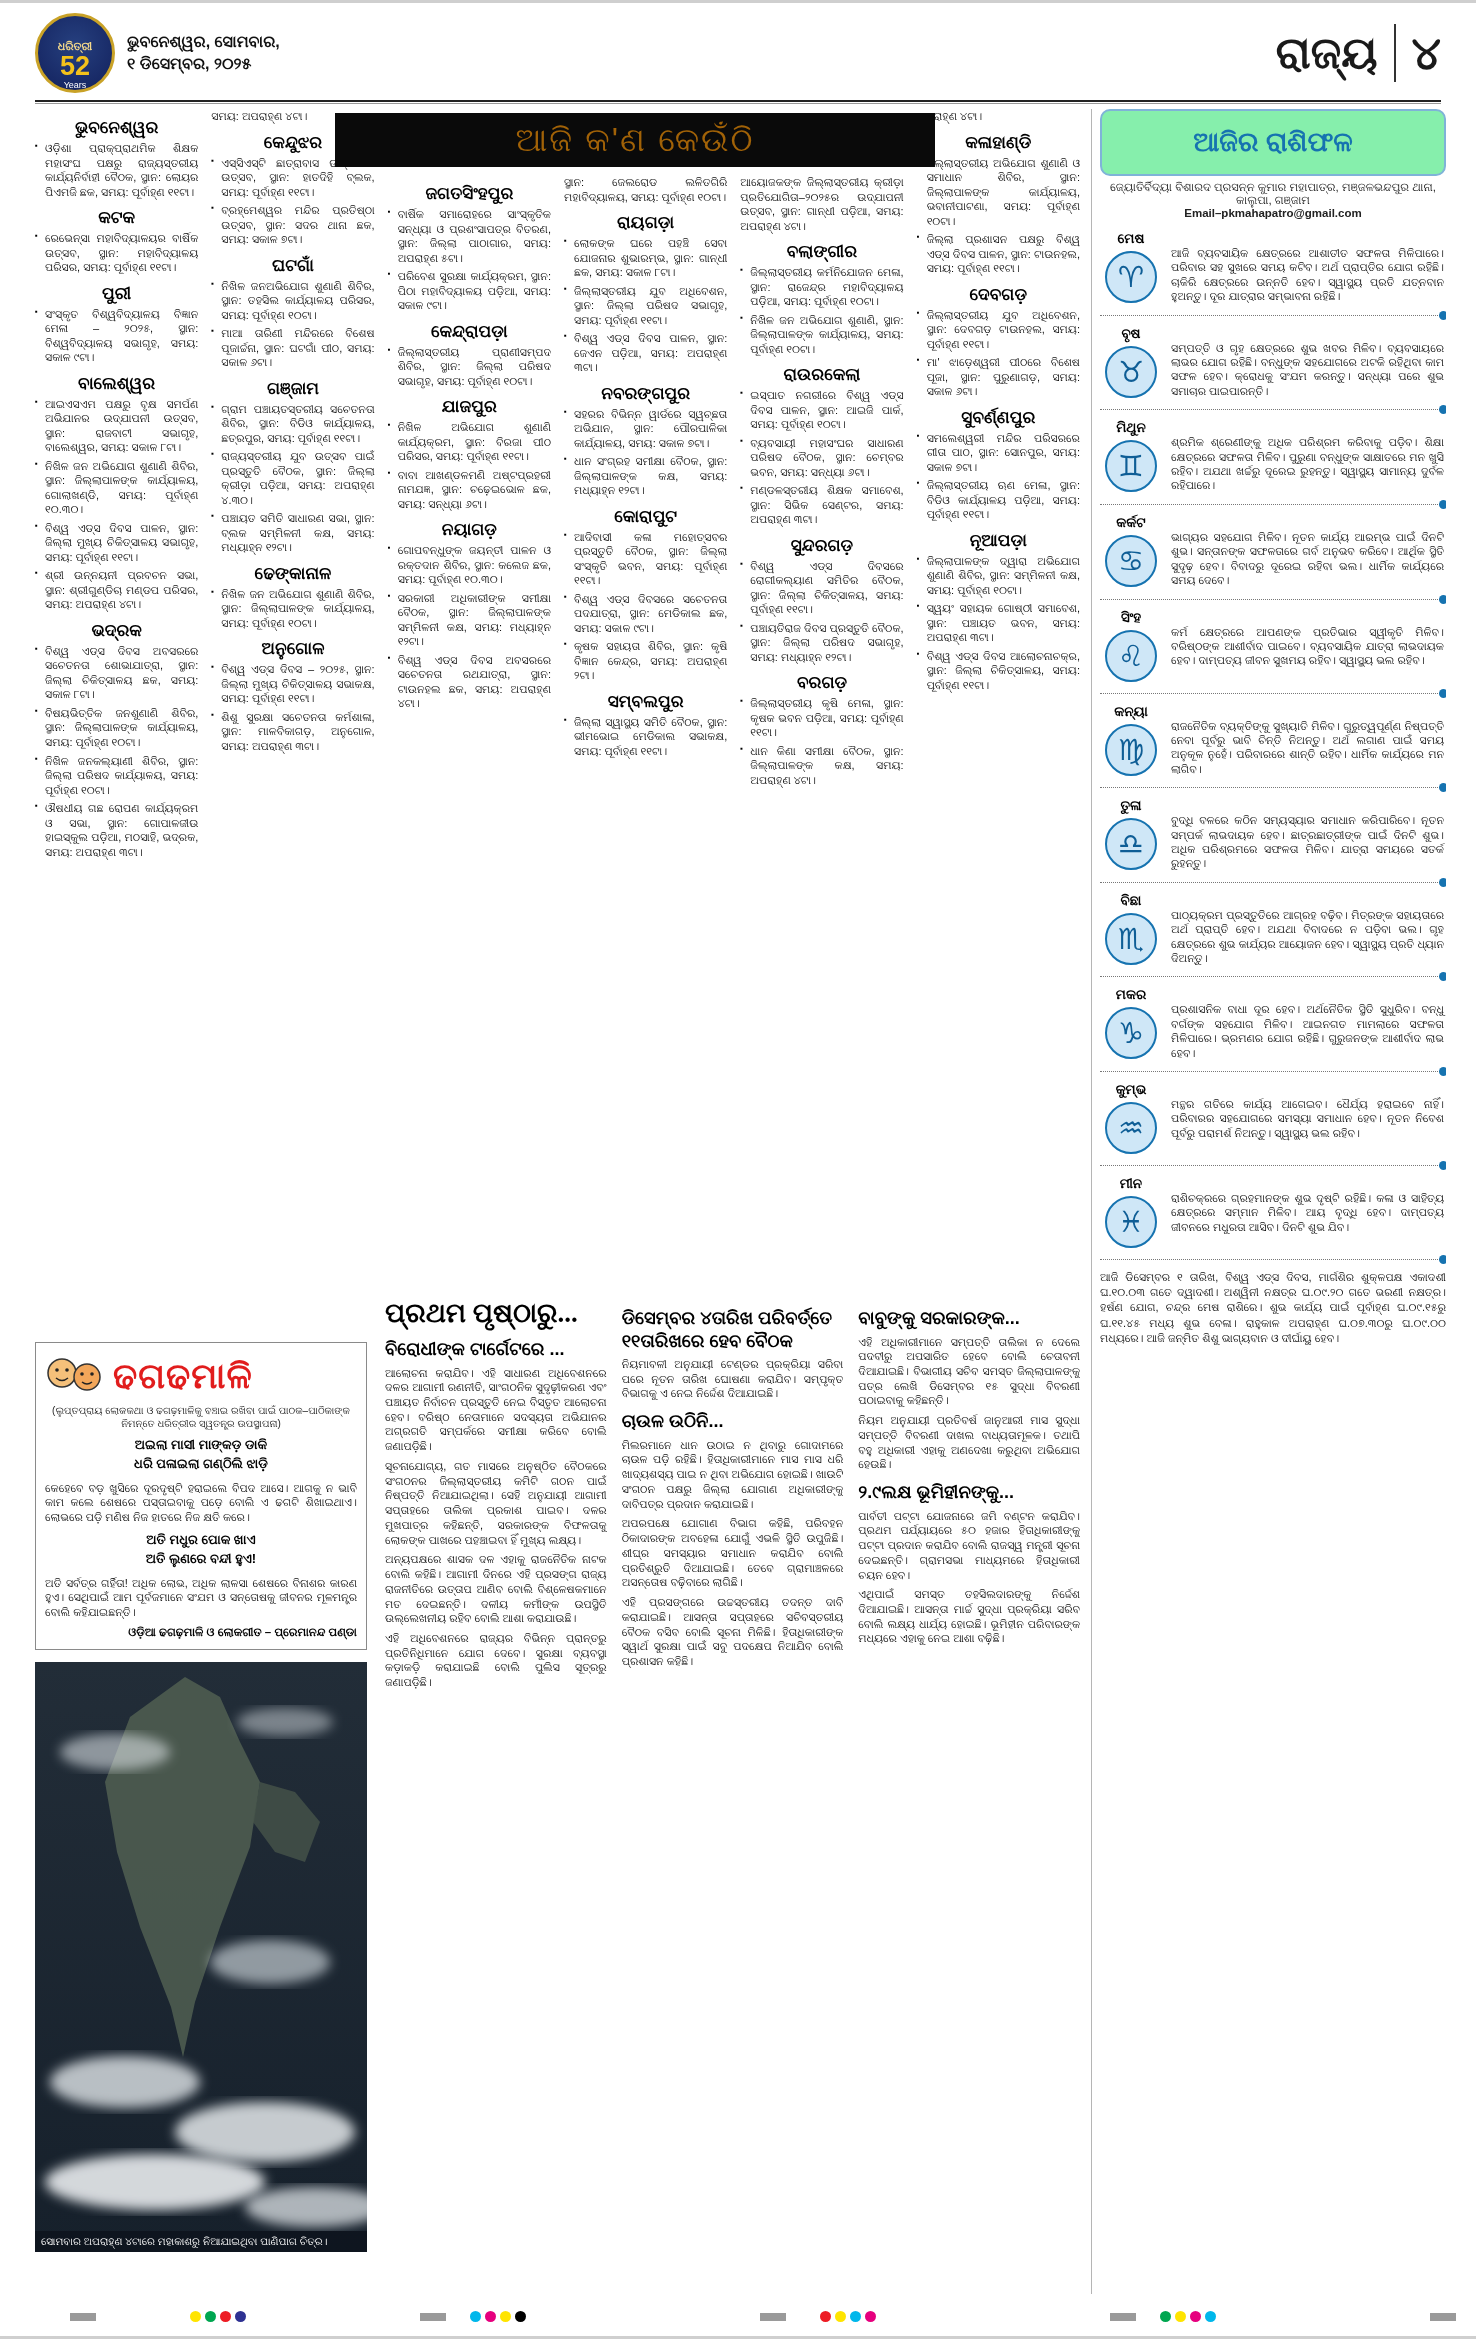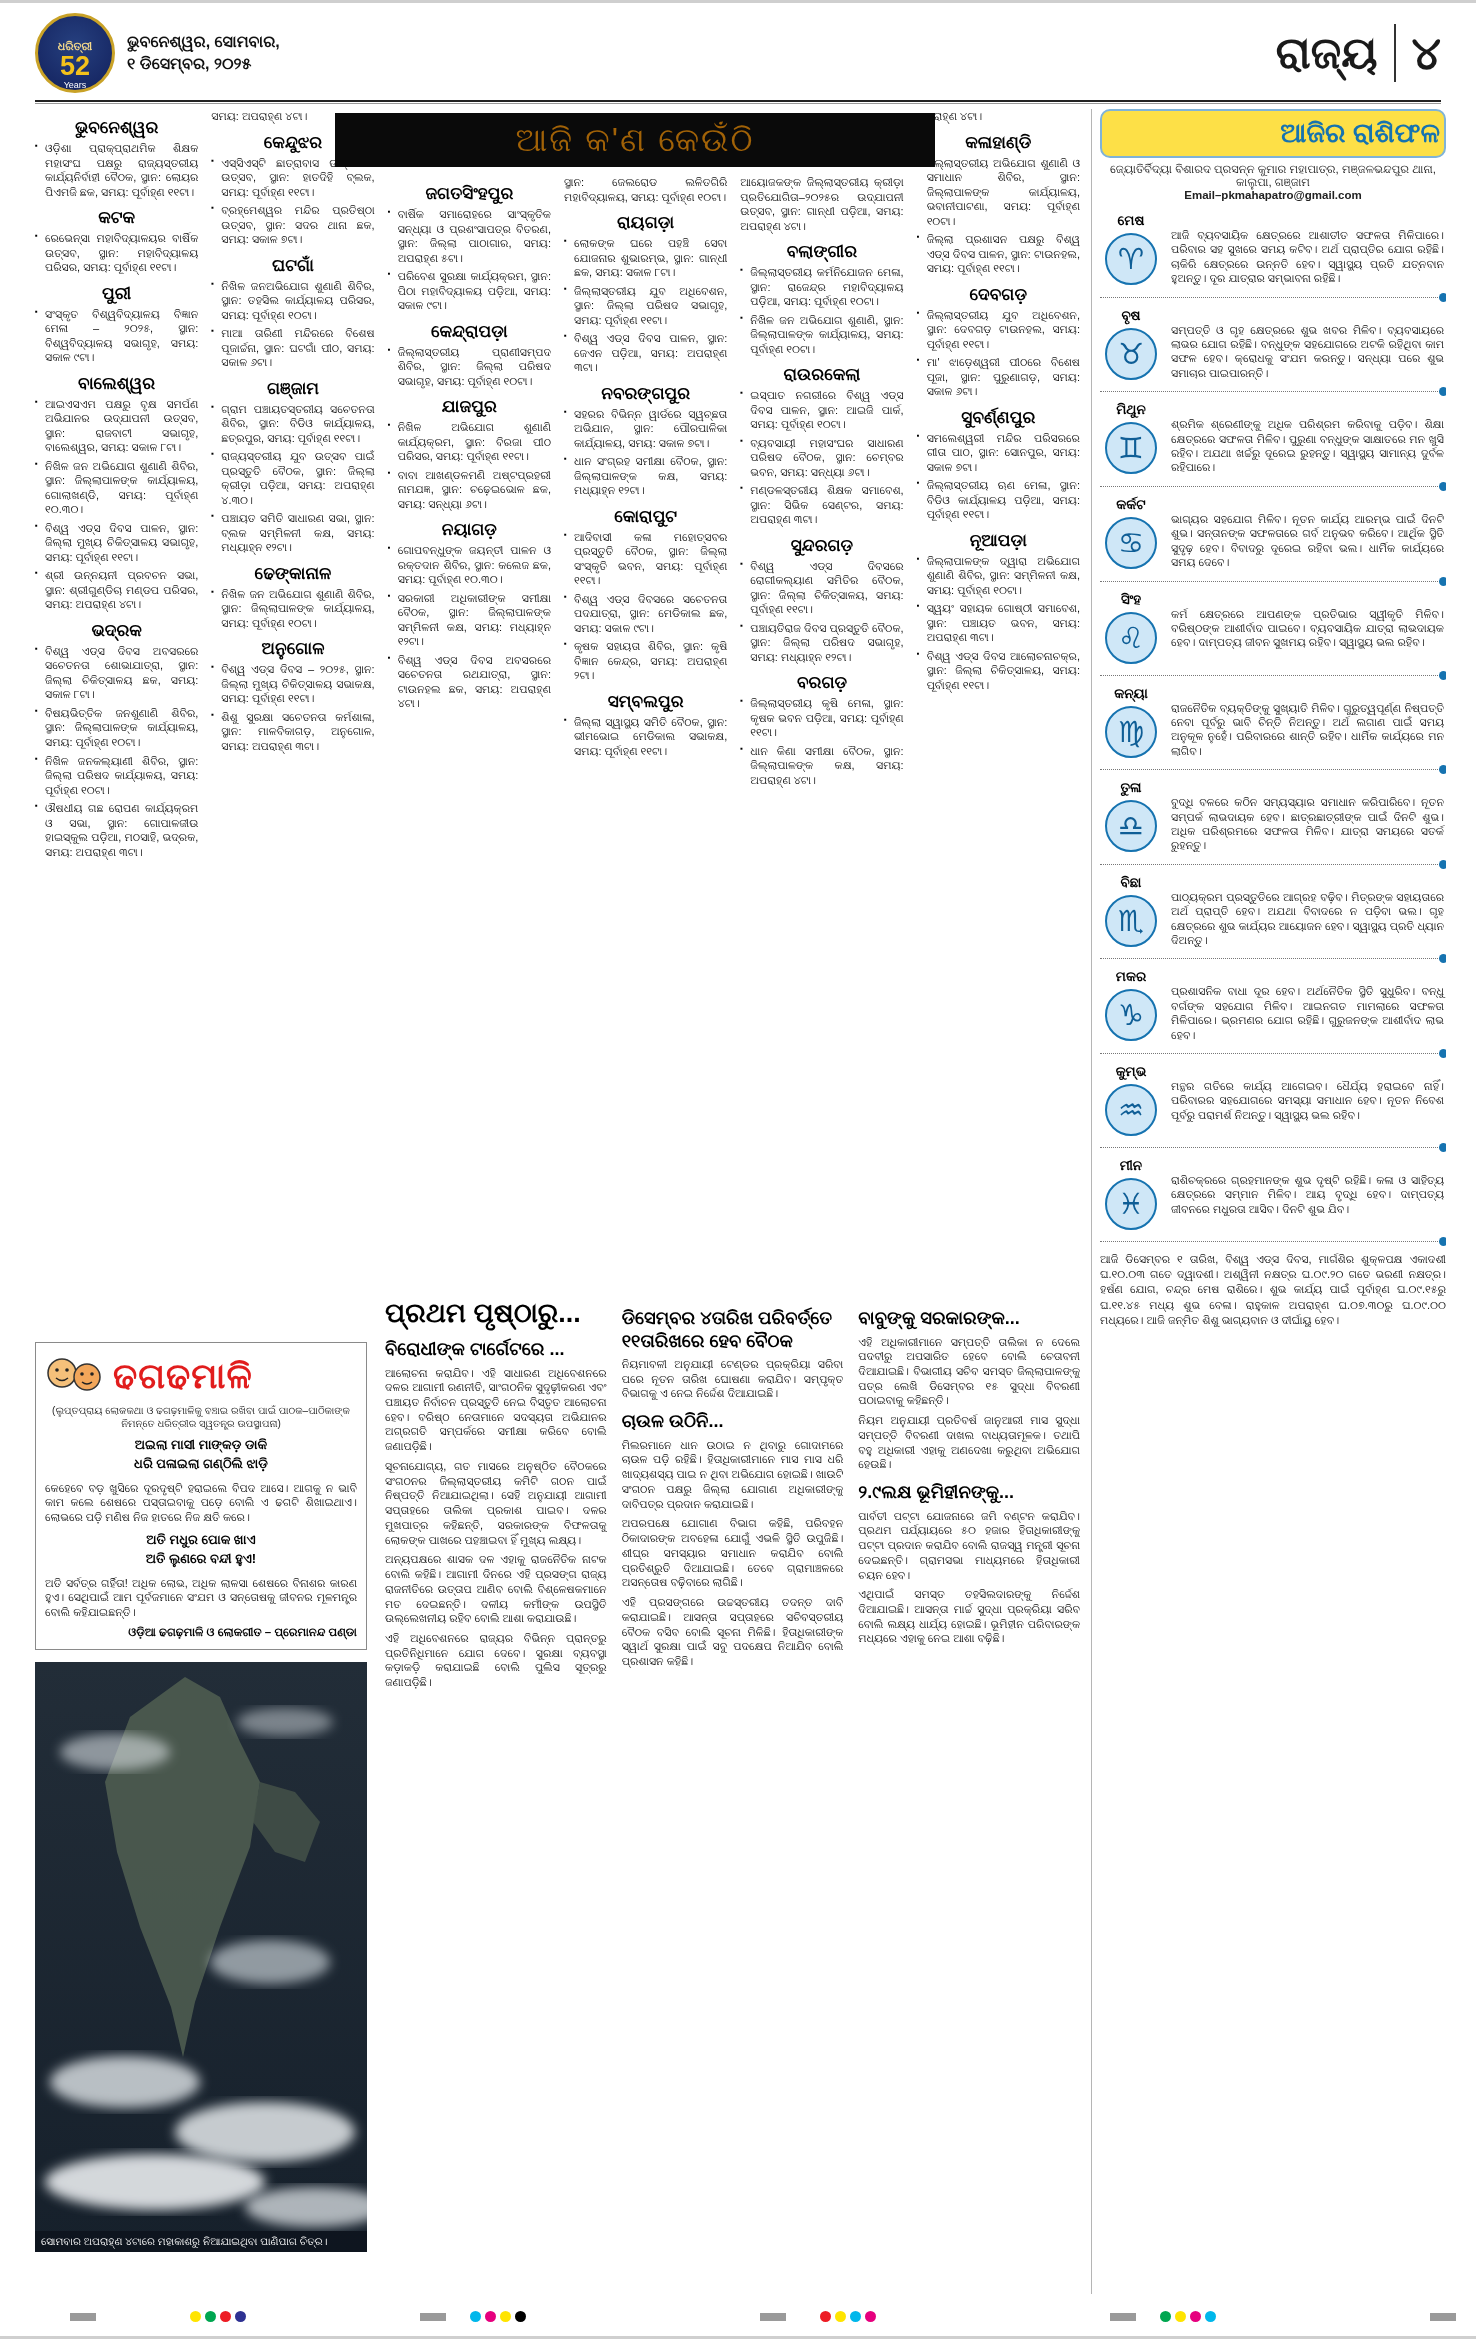--- a/index.html
+++ b/index.html
@@ -26,21 +26,21 @@
   .lcol { flex:1; overflow:hidden; min-width:0; }
   .lcol.offset { padding-top:66px; }
   .lsec-h { font-size:17px; font-weight:800; text-align:center; margin:9px 0 3px; color:#000; }
   .litem { font-size:11px; line-height:1.32; text-align:justify; margin-bottom:4px; position:relative; padding-left:10px; color:#111; }
   .litem::before { content:"▪"; position:absolute; left:0; top:0; font-size:8px; color:#000; }
   .llead { font-size:11px; line-height:1.32; text-align:justify; margin-bottom:4px; color:#111; }
 
   
   .rash-divider { position:absolute; left:1091px; top:106px; width:1px; height:2185px; background:#b5b5b5; }
   .rashifal { position:absolute; left:1100px; top:106px; width:346px; height:2186px; overflow:hidden; }
-  .rash-title-box { border:2px solid #7fb3d8; background:#fde047; border-radius:10px; text-align:right; padding:7px 4px; color:#1673b0; font-size:27px; font-weight:800; }
+  .rash-title-box { border:2px solid #7fb3d8; background:#86efac; border-radius:10px; text-align:center; padding:16px 4px; color:#1673b0; font-size:27px; font-weight:800; }
   .rash-sub { font-size:11.5px; text-align:center; margin-top:5px; color:#222; }
   .rash-email { font-size:11.5px; text-align:center; font-weight:700; color:#222; margin-bottom:2px; }
   .rash-entry { display:flex; gap:9px; padding:10px 2px 11px 0; border-bottom:1px dotted #777; position:relative; }
   .rash-entry::after { content:""; position:absolute; right:-2px; bottom:-5px; width:9px; height:9px; border-radius:50%; background:#1673b0; }
   .sign-block { width:62px; text-align:center; flex:none; }
   .sign-name { font-weight:800; font-size:13.5px; color:#000; }
   .sign-icon { width:52px; height:52px; border-radius:50%; background:#cfe7f7; border:2px solid #1673b0; color:#0f5e96; font-size:29px; display:flex; align-items:center; justify-content:center; margin:4px auto 0; }
   .rash-text { font-size:11px; line-height:1.31; text-align:justify; color:#111;margin-top:15px; }
   .rash-footer { font-size:11px; line-height:1.38; text-align:justify; padding-top:10px; color:#111; }
 
@@ -53,21 +53,21 @@
   .dhag-intro { font-size:10px; text-align:center; line-height:1.3; margin:5px 0 6px; color:#222; }
   .dhag-couplet { font-size:13px; font-weight:800; text-align:center; line-height:1.45; color:#000; }
   .dhag-para { font-size:11px; text-align:justify; line-height:1.32; margin:7px 0; color:#111; }
   .dhag-attrib { font-size:11.5px; font-weight:800; text-align:right; color:#000; }
   .satellite { position:relative; margin-top:12px; width:332px; height:590px; }
   .sat-caption { position:absolute; left:0; bottom:0; width:100%; padding:4px 6px; font-size:10.5px; color:#fff; background:rgba(10,16,24,0.65); line-height:1.3; }
 
   .firstpage { position:absolute; left:350px; top:0; width:695px; height:990px; overflow:hidden; }
   .fp-cols { display:flex; gap:15px; height:100%; }
   .fp-col { flex:1; min-width:0; overflow:hidden; }
-  .fp-title { font-size:27px; font-weight:800; margin:0 0 8px; color:#000; }
+  .fp-title { font-size:27px; font-weight:800; margin:0 0 8px; color:#000;font-family:Liberation Serif, serif; }
   .fp-h { font-size:18px; font-weight:800; line-height:1.25; margin:9px 0 5px; color:#000; }
   .fp-p { font-size:11px; line-height:1.34; text-align:justify; margin-bottom:5px; color:#111; }
 
   
   .pressmarks { position:absolute; left:0; top:2306px; width:1476px; height:18px; }
   .mark-group { position:absolute; top:2px; display:flex; gap:4px; }
   .mark-dot { width:11px; height:11px; border-radius:50%; display:inline-block; }
   .mark-bar { position:absolute; top:4px; width:26px; height:8px; background:#9a9a9a; }
 </style>
 </head>

